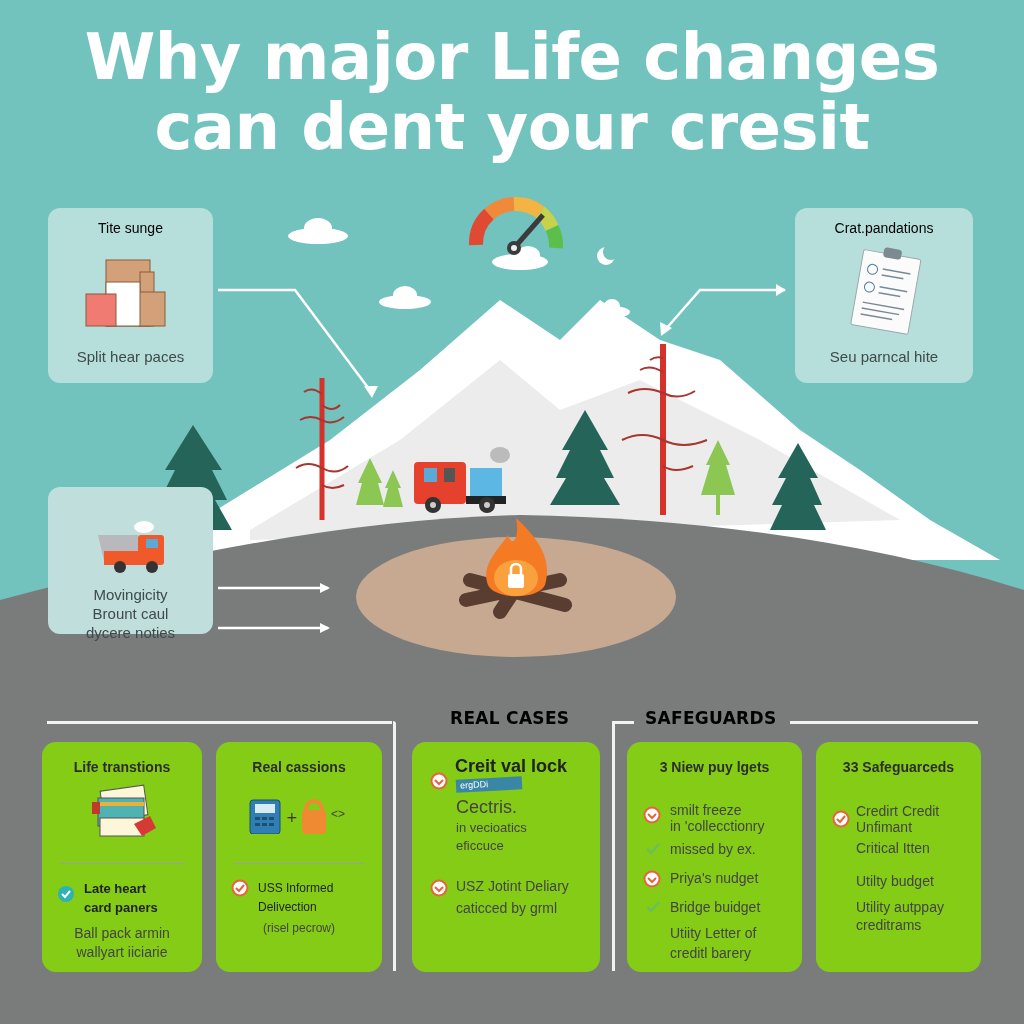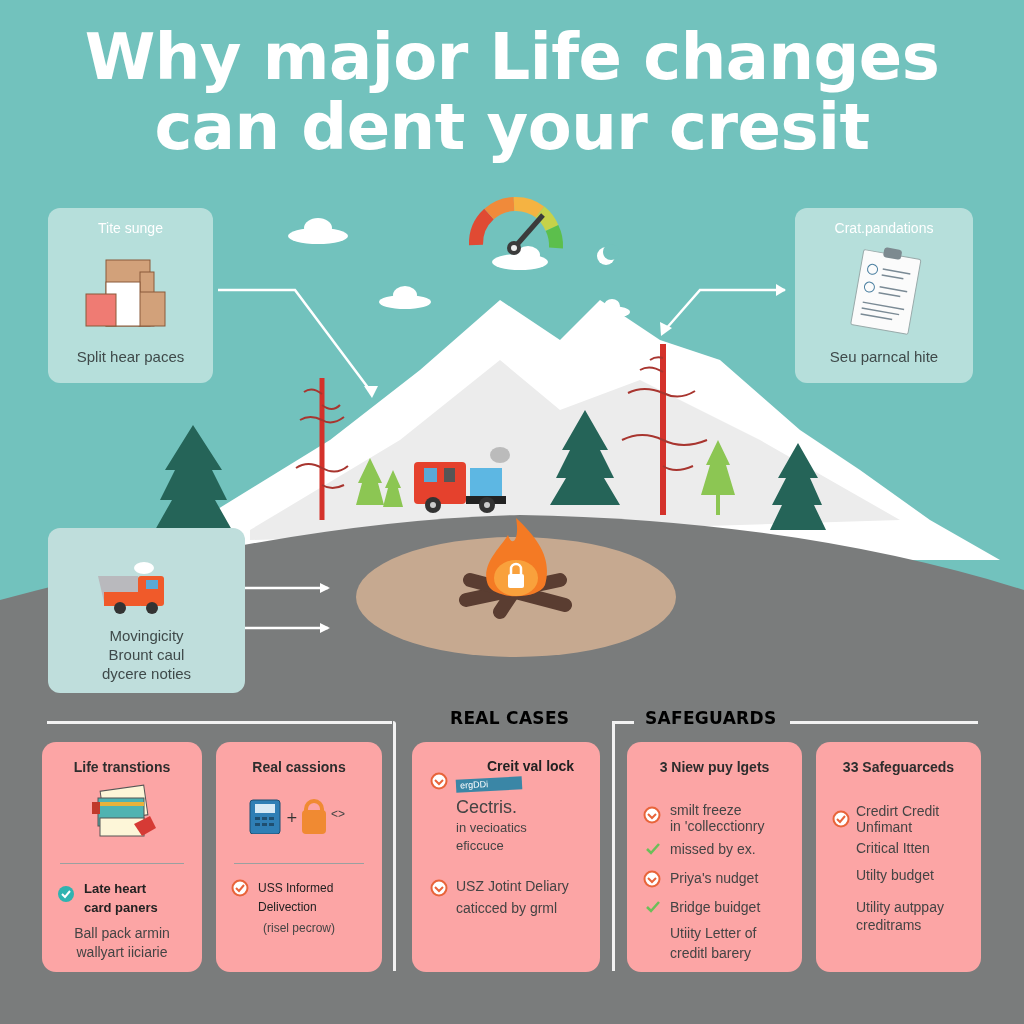--- a/index.html
+++ b/index.html
@@ -1,26 +1,26 @@
 <!DOCTYPE html>
 <html><head>
 <meta charset="utf-8">
 <style>
   html,body{margin:0;padding:0;}
   body{width:1024px;height:1024px;position:relative;overflow:hidden;background:#7a7c7c;font-family:"Liberation Sans","DejaVu Sans",sans-serif;}
   .sky{position:absolute;left:0;top:0;width:1024px;height:600px;background:#72c2bd;}
   .title{position:absolute;left:0;top:22px;width:1024px;text-align:center;color:#fff;font-family:"DejaVu Sans",sans-serif;font-weight:bold;font-size:64px;line-height:70px;letter-spacing:-0.5px;}
   .scene{position:absolute;left:0;top:0;}
   .card{position:absolute;background:rgba(205,232,230,0.75);border-radius:12px;}
-  .card .ctitle{position:absolute;left:0;width:100%;text-align:center;color:#ffffff;font-size:14px;}
+  .card .ctitle{position:absolute;left:0;width:100%;text-align:center;color:#000000;font-size:14px;}
   .card .ccap{position:absolute;left:0;width:100%;text-align:center;color:#3f4a4a;font-size:15px;}
   .ground-card{background:#bfdedc;}
   .section-h{position:absolute;color:#000000;font-weight:bold;font-size:17px;font-family:"DejaVu Sans",sans-serif;letter-spacing:0.3px;}
   .line{position:absolute;background:#f2f2f2;}
-  .panel{position:absolute;top:742px;height:230px;background:#fca5a5;border-radius:14px;}
+  .panel{position:absolute;top:742px;height:230px;background:#84cc16;border-radius:14px;}
   .ptitle{position:absolute;left:0;width:100%;text-align:center;font-weight:bold;font-size:14px;color:#2d2d2d;}
   .ptxt{position:absolute;font-size:14px;color:#444;line-height:17px;}
   .pbold{position:absolute;font-size:13px;color:#222;line-height:19px;}
   .ico{position:absolute;}
   .hr{position:absolute;height:1px;background:#9aa0a0;}
 </style>
 </head>
 <body>
 
 <div class="sky"></div>
@@ -147,21 +147,21 @@
           <line x1="36" y1="48" x2="58" y2="48"></line>
           <line x1="22" y1="60" x2="64" y2="60"></line>
           <line x1="22" y1="66" x2="60" y2="66"></line>
           <line x1="22" y1="72" x2="54" y2="72"></line>
         </g>
     </g>
   </svg>
   <div class="ccap" style="top:140px;">Seu parncal hite</div>
 </div>
 
-<div class="card ground-card" style="left:48px;top:528px;width:165px;height:165px;padding-left:32px;">
+<div class="card ground-card" style="left:48px;top:487px;width:165px;height:147px;">
   <svg class="ico" style="left:48px;top:34px;" width="80" height="52">
     <ellipse cx="48" cy="6" rx="10" ry="6" fill="#fff"></ellipse>
     <polygon points="2,14 42,14 42,40 8,40" fill="#b9b9bd"></polygon>
     <rect x="8" y="30" width="36" height="14" fill="#f05a2a"></rect>
     <rect x="42" y="14" width="26" height="30" rx="3" fill="#f05a2a"></rect>
     <rect x="50" y="18" width="12" height="9" fill="#5aa9d6"></rect>
     <circle cx="24" cy="46" r="6" fill="#333"></circle>
       <circle cx="56" cy="46" r="6" fill="#333"></circle>
   </svg>
   <div class="ccap" style="top:98px;line-height:19px;">
@@ -232,21 +232,21 @@
     <div>Delivection</div>
   </div>
   <div class="ptxt" style="left:0;width:166px;text-align:center;top:178px;font-size:12px;">(risel pecrow)</div>
 </div>
 
 <div class="panel" style="left:412px;width:188px;">
   <svg class="ico" style="left:18px;top:30px;" width="18" height="18">
     <circle cx="9" cy="9" r="7.5" fill="#fff" stroke="#e8643a" stroke-width="2"></circle>
       <path d="M5,8 l4,4 l4,-4" stroke="#e8643a" stroke-width="2" fill="none"></path>
   </svg>
-  <div class="pbold" style="left:43px;top:15px;font-weight:bold;font-size:14px;margin-left:32px;">Creit val lock</div>
+  <div class="pbold" style="left:43px;top:15px;font-weight:bold;font-size:18px;">Creit val lock</div>
   <div style="position:absolute;left:44px;top:36px;width:62px;height:13px;background:#3a86a6;color:#fff;font-size:9px;line-height:13px;padding-left:4px;transform:rotate(-3deg);">ergDDi</div>
   <div class="ptxt" style="left:44px;top:54px;font-size:18px;color:#444;line-height:22px;text-align:right;">Cectris.</div>
   <div class="ptxt" style="left:44px;top:77px;line-height:18px;font-size:13px;">
     <div>in vecioatics</div>
     <div>eficcuce</div>
   </div>
   <svg class="ico" style="left:18px;top:137px;" width="18" height="18">
     <circle cx="9" cy="9" r="7.5" fill="#fff" stroke="#e8643a" stroke-width="2"></circle>
       <path d="M5,8 l4,4 l4,-4" stroke="#e8643a" stroke-width="2" fill="none"></path>
   </svg>
@@ -289,18 +289,18 @@
   <div class="ptitle" style="top:17px;">33 Safeguarceds</div>
   <svg class="ico" style="left:16px;top:68px;" width="18" height="18">
     <circle cx="9" cy="9" r="7.5" fill="#fff" stroke="#e8643a" stroke-width="2"></circle>
       <path d="M5,9 l3,3 l5,-6" stroke="#e8643a" stroke-width="2" fill="none"></path>
   </svg>
   <div class="ptxt" style="left:40px;top:61px;line-height:16px;">
     <div>Credirt Credit</div>
     <div>Unfimant</div>
   </div>
   <div class="ptxt" style="left:40px;top:98px;">Critical Itten</div>
-  <div class="ptxt" style="left:40px;top:125px;">Utilty budget</div>
+  <div class="ptxt" style="left:40px;top:131px;">Utilty budget</div>
   <div class="ptxt" style="left:40px;top:156px;line-height:18px;">
     <div>Utility autppay</div>
     <div>creditrams</div>
   </div>
 </div>
 
 </body></html>

